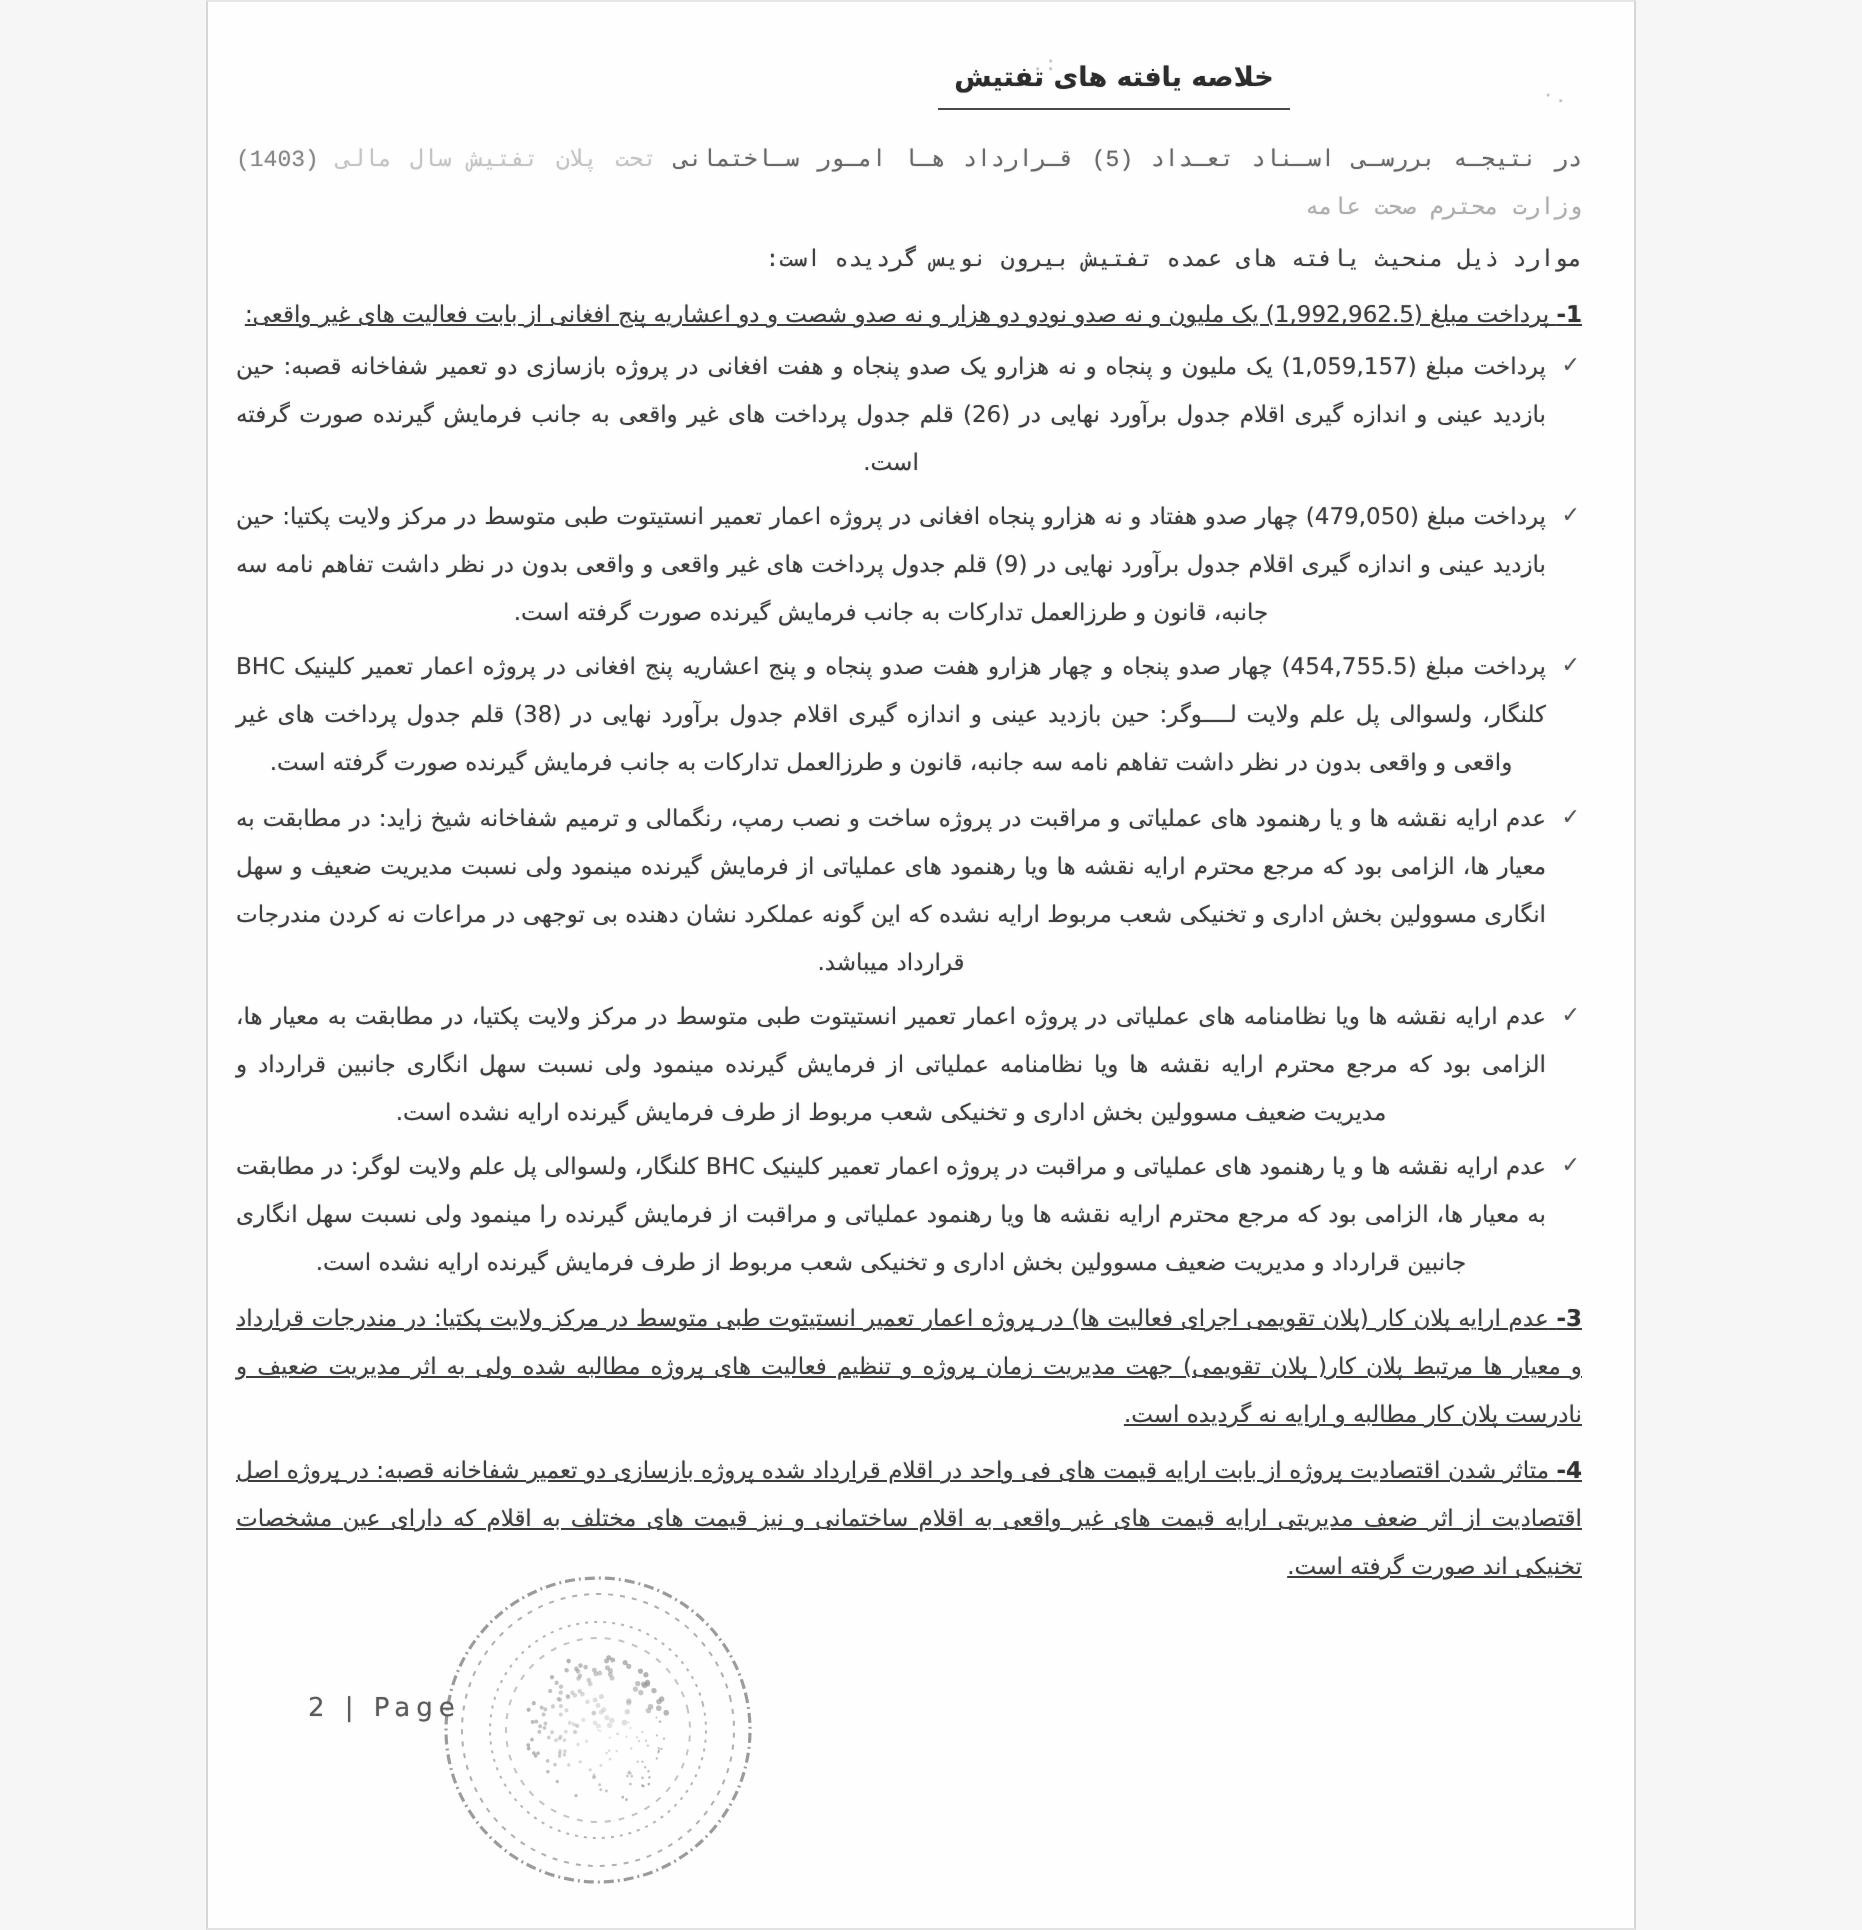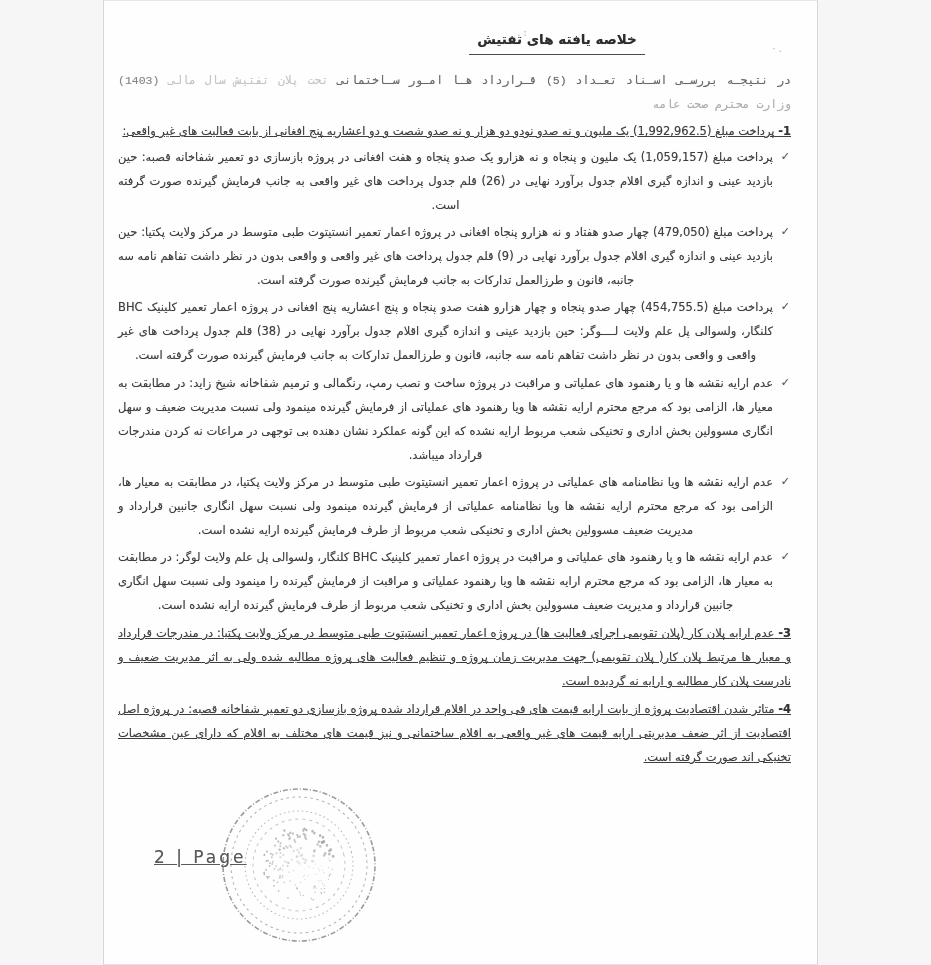--- a/index.html
+++ b/index.html
@@ -41,23 +41,22 @@
   ul.f-bullets li{
     position:relative;margin:0 0 3px 0;
     text-align:justify;text-align-last:center;
   }
   .check{
     position:absolute;right:-17px;top:0;
     font-size:11px;color:#3a3a3a;opacity:.85;
   }
   .page-number{
     position:absolute;left:50px;top:846px;
-    direction:ltr;font-size:17px;letter-spacing:3px;color:#5a5a5a;
+    direction:ltr;font-size:13px;letter-spacing:3px;color:#5a5a5a;
     text-shadow:0 0 .6px rgba(90,90,90,.5);
-    text-decoration:underline;
   }
   .stamp{
     position:absolute;left:113px;top:782px;width:164px;height:164px;
     opacity:.62;pointer-events:none;
   }
 </style>
 </head>
 <body>
 
 <div class="canvas">
@@ -67,20 +66,21 @@
 
       <span class="pen-mark" style="right:290px;top:20px;">:&nbsp;.</span>
       <span class="pen-mark" style="right:35px;top:36px;">.&nbsp;·</span>
 
       <div class="title-row">
         <span class="t">خلاصه یافته های تفتیش</span>
       </div>
 
       <div class="intro">
         <p><span class="seg-main">در نتیجـه بررسـی اسـناد تعـداد (5) قـرارداد هـا امـور سـاختمانی</span> <span class="seg-faded">تحت پلان تفتیش سال مالی</span> <span class="seg-year">(1403)</span> <span class="seg-tail">وزارت محترم صحت عامه</span></p>
+        <p>موارد ذیل منحیث یافته های عمده تفتیش بیرون نویس گردیده است:</p>
       </div>
 
       <div id="findings-list">
           <div class="finding">
             <p class="f-head"><span class="f-num">1-</span> <span>پرداخت مبلغ (1,992,962.5) یک ملیون و نه صدو نودو دو هزار و نه صدو شصت و دو اعشاریه پنج افغانی از بابت فعالیت های غیر واقعی:</span></p>
             <ul class="f-bullets">
               <li><span class="check">✓</span><span>پرداخت مبلغ (1,059,157) یک ملیون و پنجاه و نه هزارو یک صدو پنجاه و هفت افغانی در پروژه بازسازی دو تعمیر شفاخانه قصبه: حین بازدید عینی و اندازه گیری اقلام جدول برآورد نهایی در (26) قلم جدول پرداخت های غیر واقعی به جانب فرمایش گیرنده صورت گرفته است.</span></li>
               <li><span class="check">✓</span><span>پرداخت مبلغ (479,050) چهار صدو هفتاد و نه هزارو پنجاه افغانی در پروژه اعمار تعمیر انستیتوت طبی متوسط در مرکز ولایت پکتیا: حین بازدید عینی و اندازه گیری اقلام جدول برآورد نهایی در (9) قلم جدول پرداخت های غیر واقعی و واقعی بدون در نظر داشت تفاهم نامه سه جانبه، قانون و طرزالعمل تدارکات به جانب فرمایش گیرنده صورت گرفته است.</span></li>
               <li><span class="check">✓</span><span>پرداخت مبلغ (454,755.5) چهار صدو پنجاه و چهار هزارو هفت صدو پنجاه و پنج اعشاریه پنج افغانی در پروژه اعمار تعمیر کلینیک BHC کلنگار، ولسوالی پل علم ولایت لــــوگر: حین بازدید عینی و اندازه گیری اقلام جدول برآورد نهایی در (38) قلم جدول پرداخت های غیر واقعی و واقعی بدون در نظر داشت تفاهم نامه سه جانبه، قانون و طرزالعمل تدارکات به جانب فرمایش گیرنده صورت گرفته است.</span></li>
             </ul>

